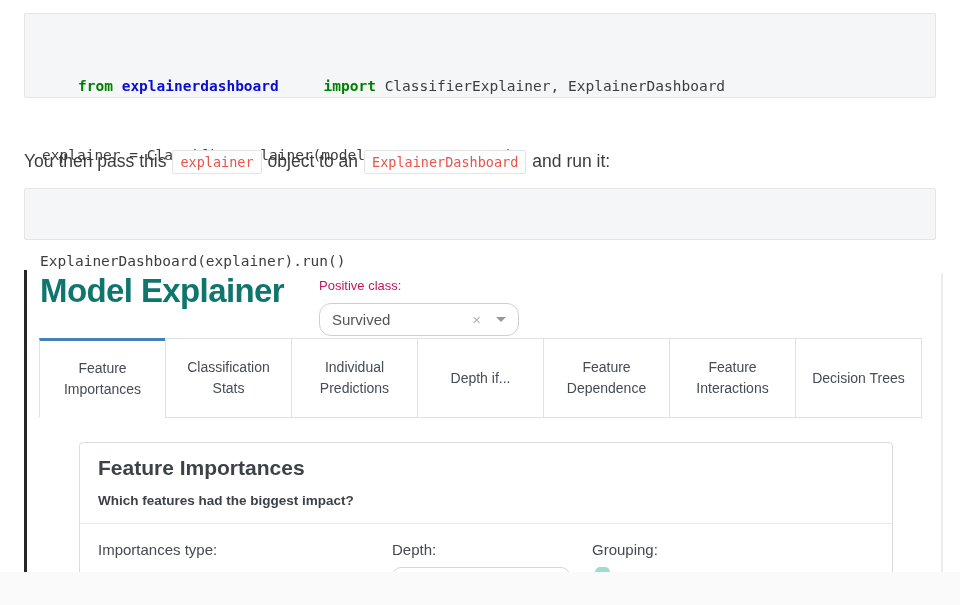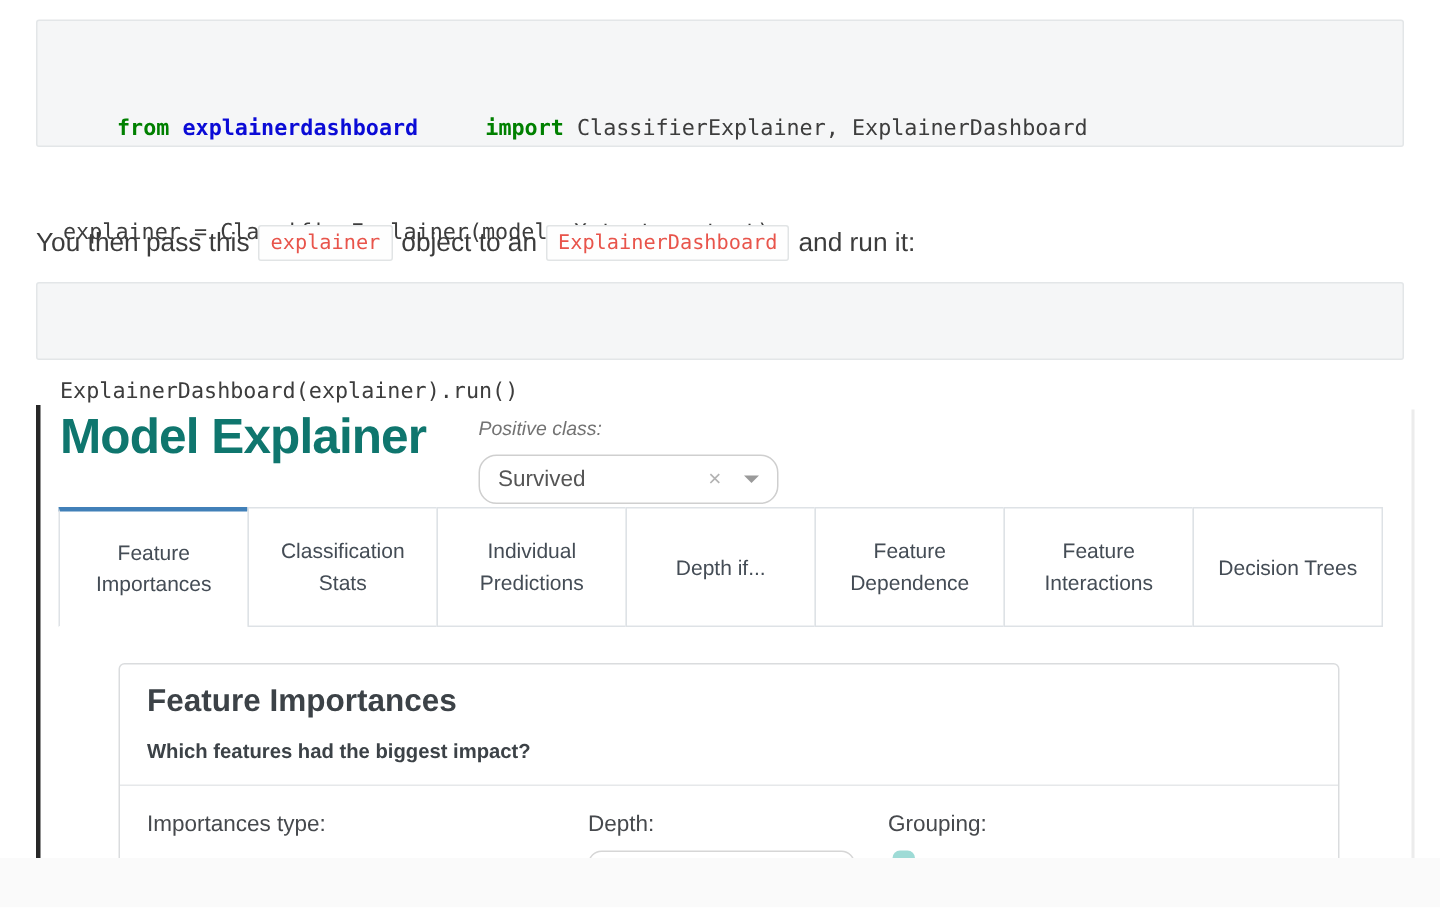--- a/index.html
+++ b/index.html
@@ -22,21 +22,21 @@
   .inline-code { font-family:"DejaVu Sans Mono", monospace; font-size:13.5px;
     color:#e8544b; background:#fefefe; border:1px solid #e1e4e5;
     border-radius:2px; padding:3px 7px; margin:0 6px;text-align:center; }
 
   
   .shot { position:absolute; left:24px; top:270px; width:921px; height:302px;
     box-sizing:border-box; background:#fff; border-left:3px solid #272727;
     overflow:hidden; }
   .shot-title { position:absolute; left:13px; top:2px; font-size:33px;
     font-weight:bold; color:#0f766e; letter-spacing:-0.6px; }
-  .pc-label { position:absolute; left:292px; top:8px; font-size:13px; color:#737373;font-style:italic; }
+  .pc-label { position:absolute; left:292px; top:8px; font-size:13px; color:#be185d; }
   .pc-select { position:absolute; left:292px; top:33px; width:200px; height:33px;
     box-sizing:border-box; border:1px solid #cfcfcf; border-radius:12px;
     background:#fff; display:flex; align-items:center; padding:0 12px;
     font-size:15px; color:#555; cursor:pointer; }
   .pc-value { flex:1; }
   .pc-clear { color:#b3b3b3; font-size:15px; margin-right:15px; }
   .pc-caret { width:0; height:0; border-left:5px solid transparent;
     border-right:5px solid transparent; border-top:5px solid #9a9a9a; }
 
   .tab-bar { position:absolute; left:12px; top:68px; display:flex; }

